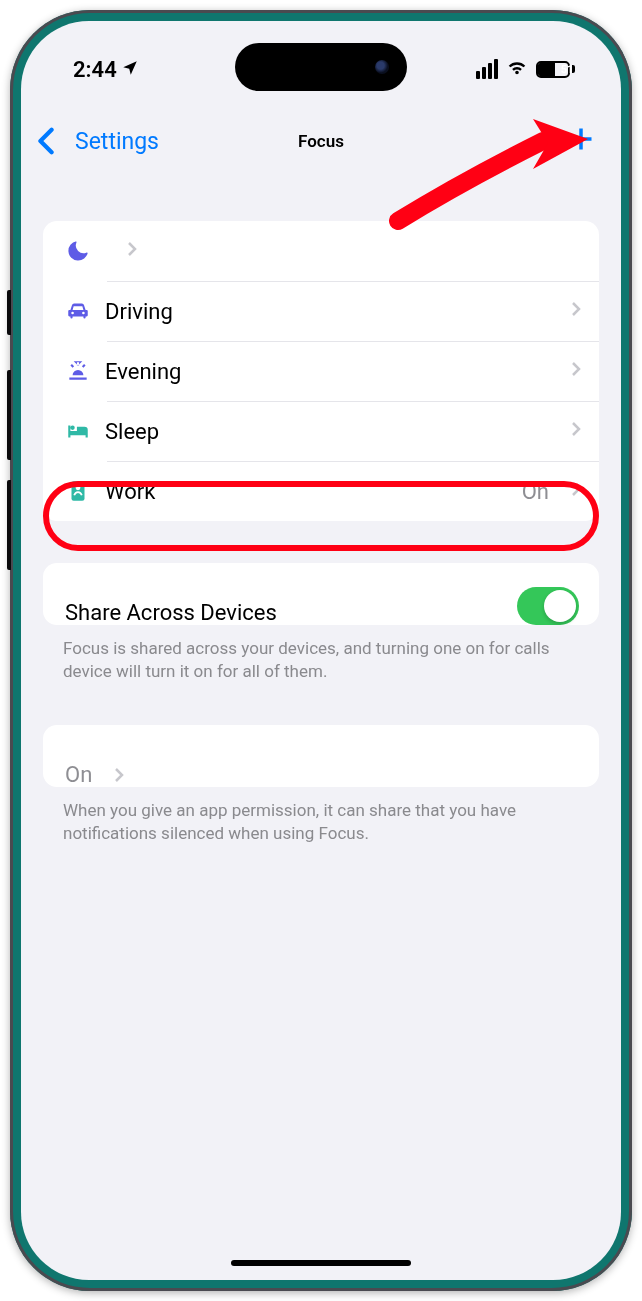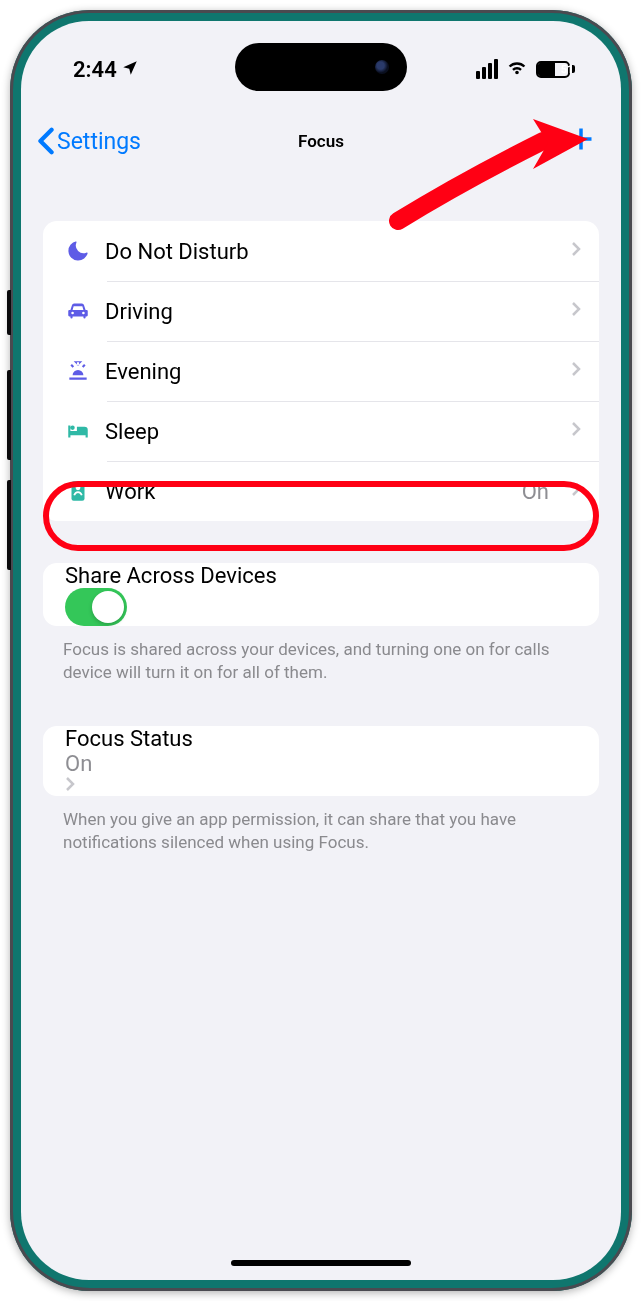--- a/index.html
+++ b/index.html
@@ -18,40 +18,40 @@
     .bars span { width: 4px; background: #000; border-radius: 1px; }
     .bars span:nth-child(1){height:8px}.bars span:nth-child(2){height:12px}.bars span:nth-child(3){height:16px}.bars span:nth-child(4){height:20px}
     .wifi svg{width:22px;height:22px;}
     .battery{display:flex;align-items:center;gap:2px;}
     .batt-body{width:34px;height:17px;border:2px solid #000;border-radius:5px;position:relative;display:flex;align-items:center;justify-content:center;font-size:11px;font-weight:700;}
     .batt-body::before{content:"";position:absolute;left:0;top:0;bottom:0;width:55%;background:#000;border-radius:2px 0 0 2px;z-index:0;}
     .batt-body span{position:relative;z-index:1;color:#fff;mix-blend-mode:difference;padding-left:28px;}
     .batt-tip{width:3px;height:8px;background:#000;border-radius:0 2px 2px 0;}
 
     .nav-bar { position: absolute; top: 90px; left: 0; right: 0; height: 60px; display: flex; align-items: center; justify-content: center; padding: 0 18px; }
-    .nav-back { position: absolute; left: 16px; display: flex; align-items: center; color: #007aff; font-size: 23px; gap:2px; }
+    .nav-back { position: absolute; left: 16px; display: flex; align-items: center; color: #007aff; font-size: 23px; gap:20px; }
     .nav-back svg{width:18px;height:28px;}
     .nav-title { font-size: 17px; font-weight: 600; color: #000; }
     .nav-add { position: absolute; right: 26px; color: #007aff; }
     .nav-add svg{width:28px;height:28px;stroke:#007aff;stroke-width:3;}
 
     .content { position: absolute; top: 200px; left: 0; right: 0; padding: 0 22px; }
     .group { background: #fff; border-radius: 14px; overflow: hidden; }
     .row { display: flex; align-items: center; min-height: 60px; padding: 0 18px 0 22px; position: relative; }
     .row + .row::before { content:""; position:absolute; top:0; left:64px; right:0; height:1px; background:#e5e5ea; }
     .row-icon { width: 40px; display:flex; align-items:center; }
     .row-icon svg{width:26px;height:26px;}
     .row-label { flex: 1; font-size: 22px; color: #000; }
     .row-value { font-size: 22px; color: #8e8e93; margin-right: 22px; }
     .chev svg{width:10px;height:16px;}
     .chev path{stroke:#c7c7cc;stroke-width:2.5;fill:none;}
     .footer-text { font-size: 17px; color: #8a8a8e; padding: 12px 20px 0; line-height: 1.35; }
 
     .group2 { margin-top: 42px; }
-    .row2 { display:flex;align-items:flex-start;min-height:62px;padding:0 20px 0 22px;flex-direction:column; }
+    .row2 { display:flex;align-items:flex-end;min-height:62px;padding:0 20px 0 22px; }
     .row2-label { flex:1;font-size:22px;color:#000; }
     .toggle { width:62px;height:38px;background:#34c759;border-radius:20px;position:relative; }
     .toggle::after{content:"";position:absolute;right:3px;top:3px;width:32px;height:32px;background:#fff;border-radius:50%;box-shadow:0 2px 4px rgba(0,0,0,0.2);}
 
     .group3 { margin-top: 42px; }
 
     .highlight-ring { position:absolute; border:6px solid #ff0014; border-radius:36px; pointer-events:none; z-index:20;}
     .arrow-annot { position:absolute; z-index:21; pointer-events:none;}
     .arrow-annot svg{width:210px;height:120px;}
 
@@ -112,21 +112,20 @@
 
     <div class="content">
 
       <div class="group">
         <div class="row">
           <span class="row-icon">
               <svg viewBox="0 0 24 24">
                 <path d="M21 13.5A9 9 0 1110.5 3c-.3 1 .2 1 .2 1A7 7 0 0020 13.3s1 .5 1 .2z" fill="#5e5ce6"></path>
               </svg>
             </span>
-          <span class="row-label">Do Not Disturb</span>
           <span class="row-value"></span>
           <span class="chev"><svg viewBox="0 0 10 16">
                 <path d="M2 2 L8 8 L2 14"></path>
               </svg></span>
         </div>
         <div class="row">
           <span class="row-icon">
               <svg viewBox="0 0 24 24">
                 <path d="M5 11l1.5-4.5A2 2 0 018.4 5h7.2a2 2 0 011.9 1.5L19 11h1a1 1 0 011 1v4a1 1 0 01-1 1h-1v1a1 1 0 01-2 0v-1H7v1a1 1 0 01-2 0v-1H4a1 1 0 01-1-1v-4a1 1 0 011-1h1zm2 4a1.2 1.2 0 100-2.4A1.2 1.2 0 007 15zm10 0a1.2 1.2 0 100-2.4 1.2 1.2 0 000 2.4zM7 11h10l-1-3.5H8L7 11z" fill="#5e5ce6"></path>
               </svg>
@@ -180,21 +179,20 @@
       <div class="group group2">
         <div class="row2">
           <span class="row2-label">Share Across Devices</span>
           <span class="toggle"></span>
         </div>
       </div>
       <div class="footer-text">Focus is shared across your devices, and turning one on for calls device will turn it on for all of them.</div>
 
       <div class="group group3">
         <div class="row2">
-          <span class="row2-label">Focus Status</span>
           <span class="row-value">On</span>
           <span class="chev"><svg viewBox="0 0 10 16">
                 <path d="M2 2 L8 8 L2 14"></path>
               </svg></span>
         </div>
       </div>
       <div class="footer-text">When you give an app permission, it can share that you have notifications silenced when using Focus.</div>
 
     </div>
 

